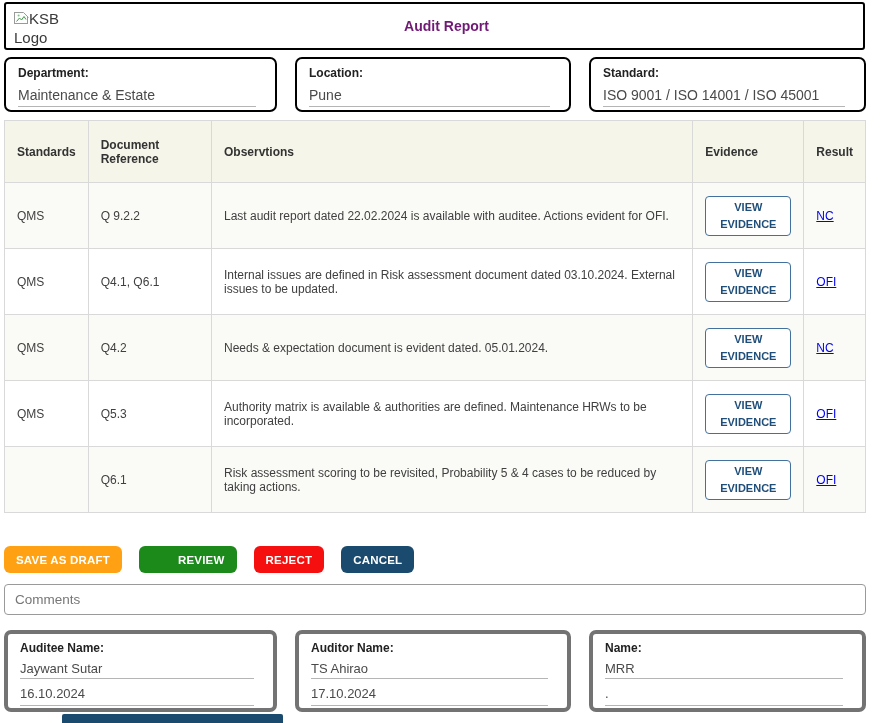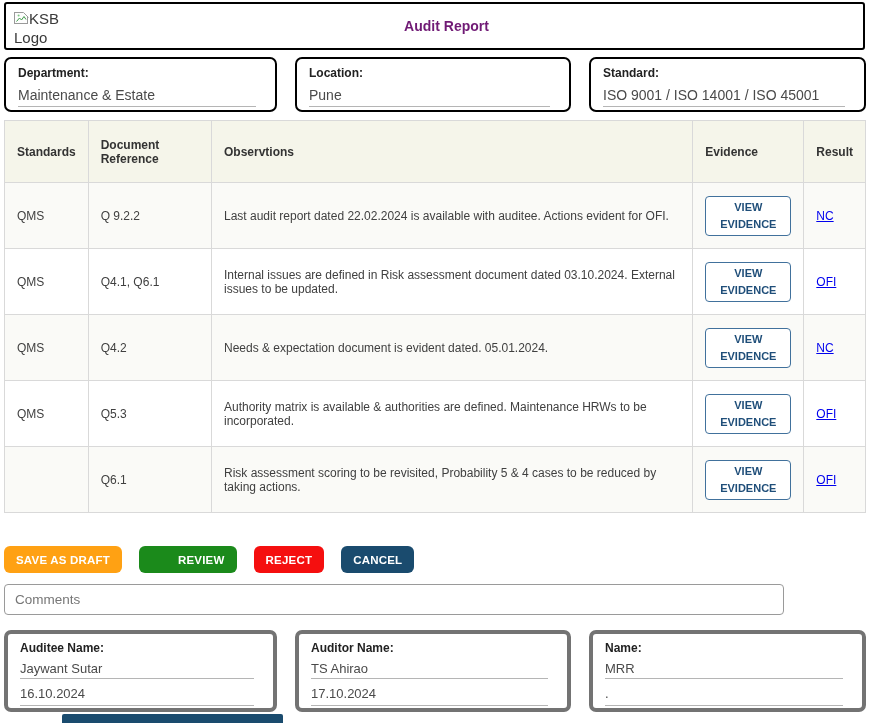--- a/index.html
+++ b/index.html
@@ -43,21 +43,21 @@
     font-size:11px; line-height:17px; cursor:pointer; font-family:inherit; }
   .result-link { color:#0000ee; text-decoration:underline; font-size:12px; cursor:pointer; }
 
   
   .actions-row { position:absolute; left:4px; top:546px; display:flex; column-gap:17px; }
   .action-btn { height:27px; padding:0 12px; border:none; border-radius:6px; color:#fff;
     font-weight:bold; font-size:11.5px; letter-spacing:0.2px; cursor:pointer;
     font-family:inherit; }
 
   
-  .comments-input { position:absolute; left:4px; top:584px; width:780px; height:31px;
+  .comments-input { position:absolute; left:4px; top:584px; width:862px; height:31px;
     border:1px solid #9a9a9a; border-radius:4px; padding:0 10px; font-size:13.5px;
     color:#444; font-family:inherit; background:#fff; }
   .comments-input::placeholder { color:#767676; }
 
   
   .signatures-row { position:absolute; left:4px; top:630px; display:grid;
     grid-template-columns:273px 276px 277px; column-gap:18px; }
   .sig-box { height:82px; border:4px solid #737373; border-radius:7px; background:#fff;
     padding:7px 12px 0 12px; }
   .sig-name { margin-top:6px; font-size:13px; color:#4a4a4a;

